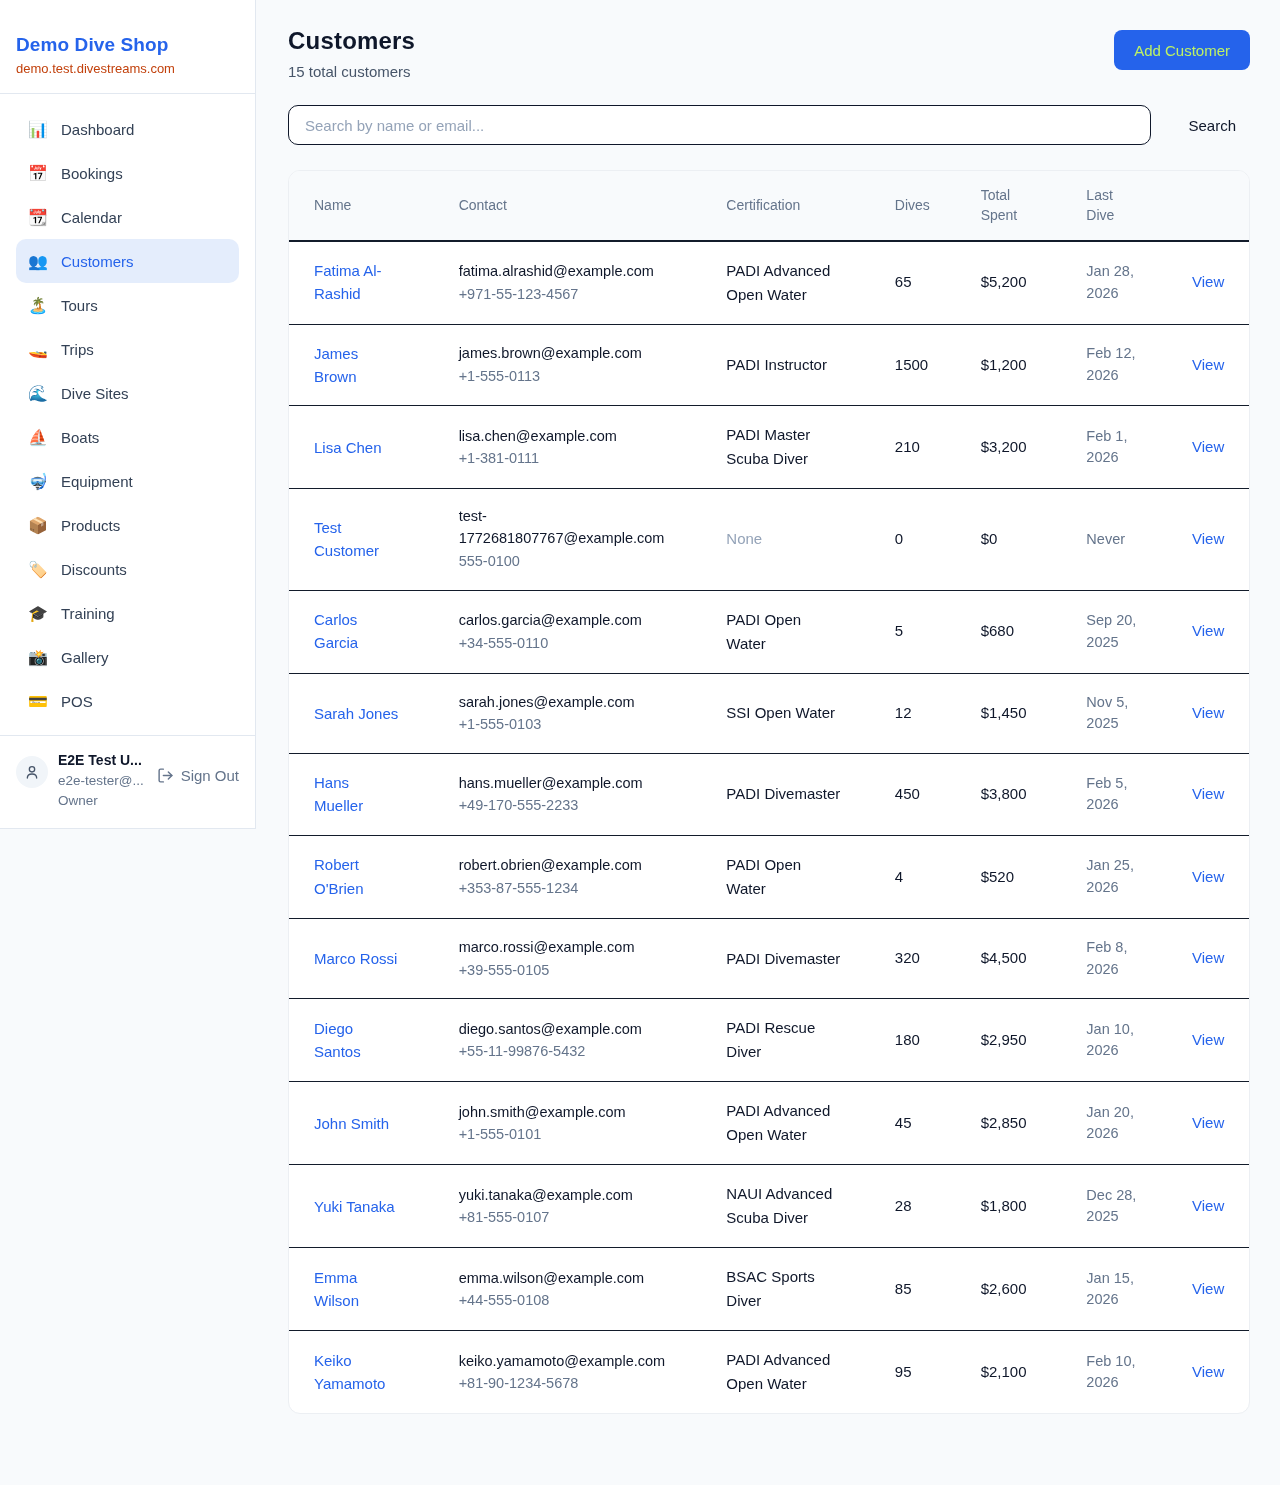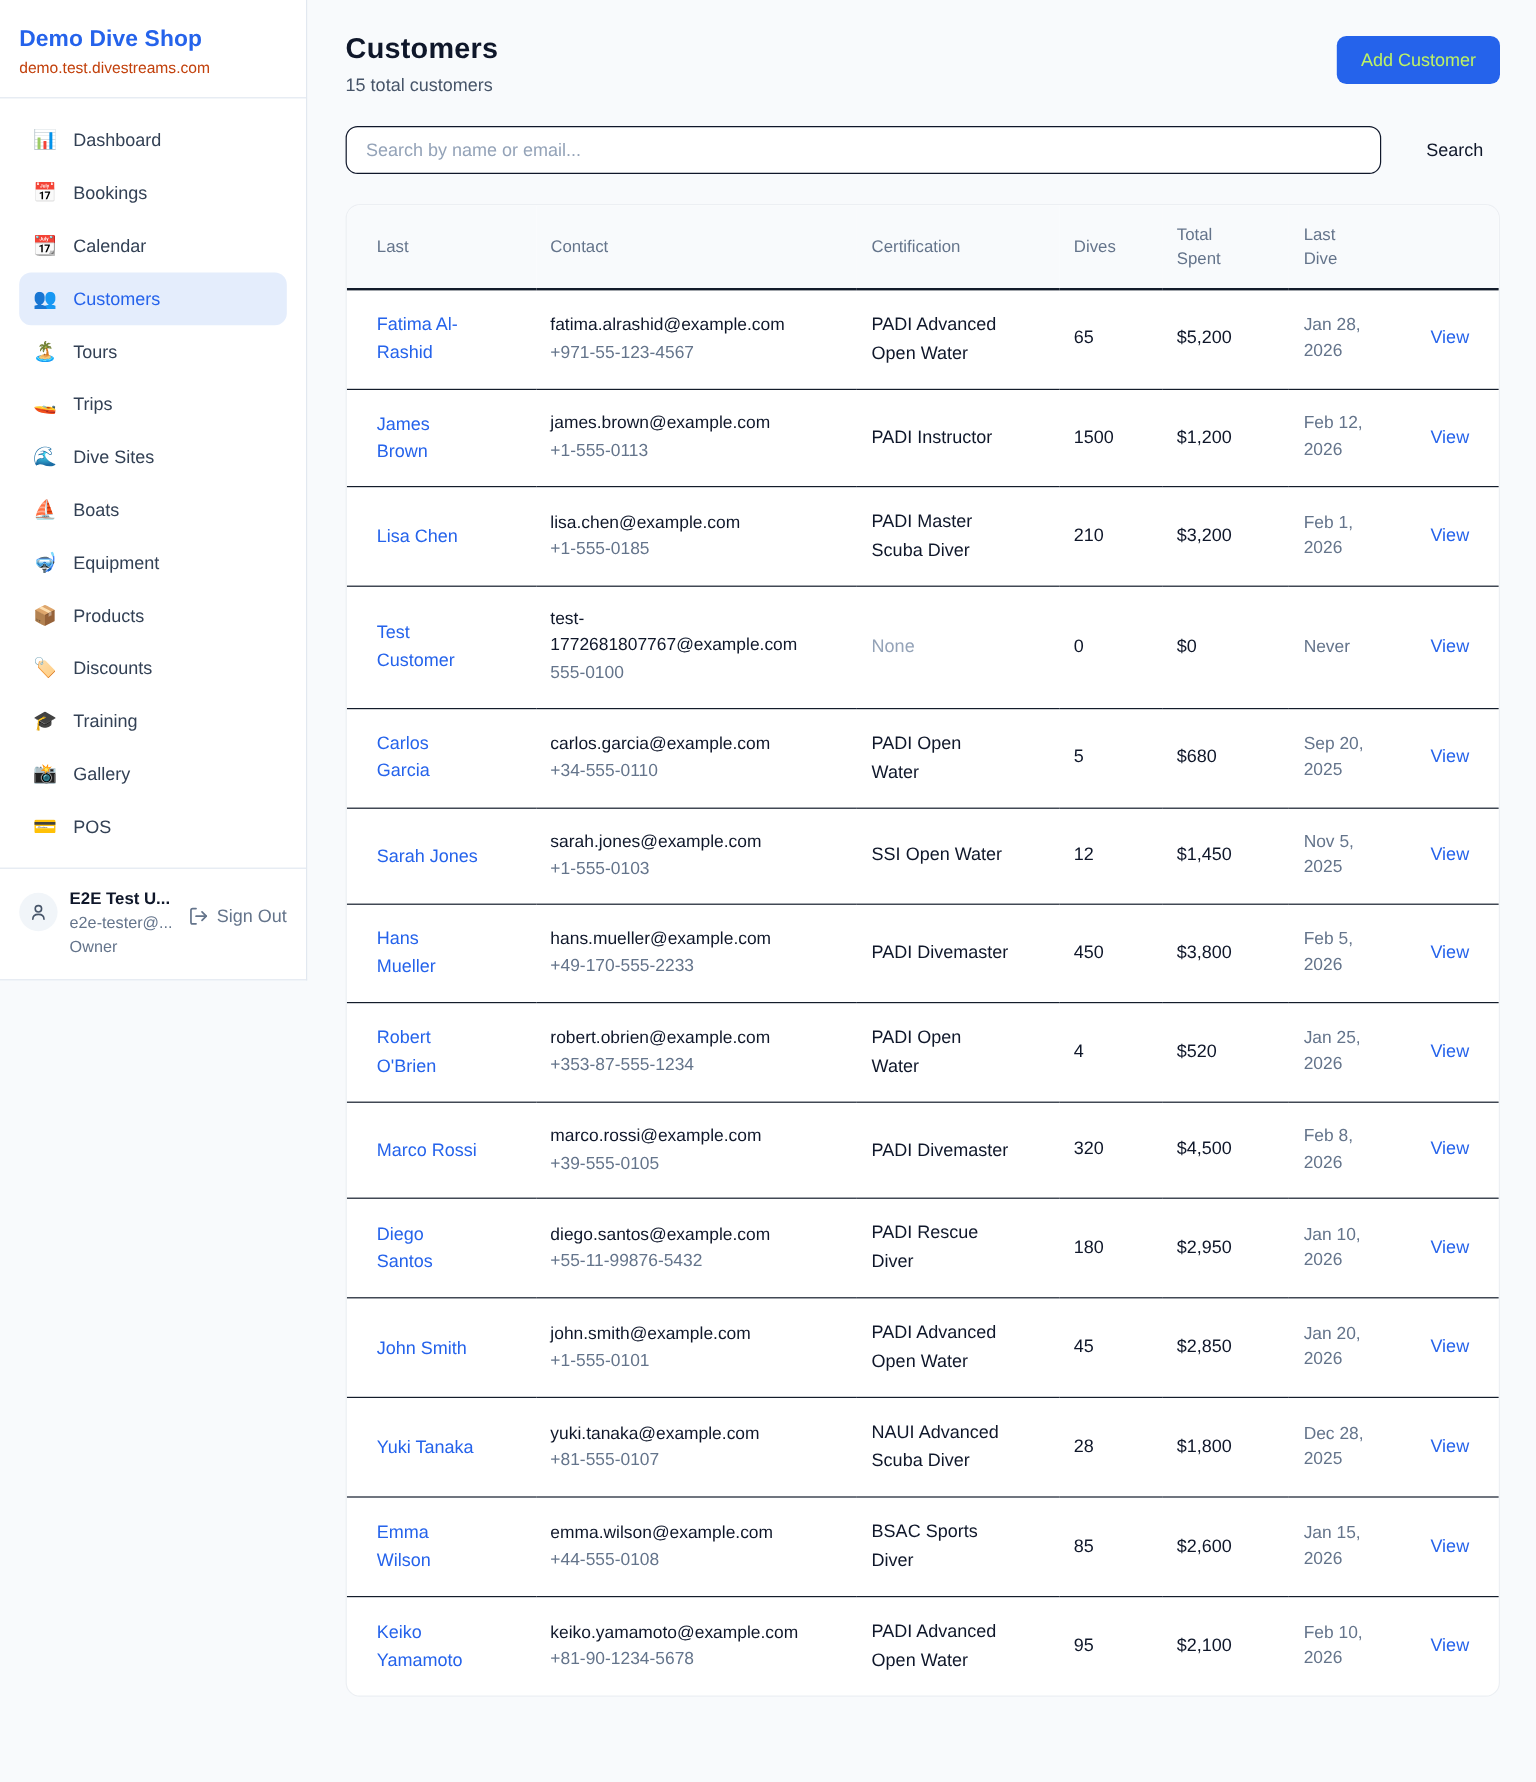--- a/index.html
+++ b/index.html
@@ -12,21 +12,21 @@
   }
   .app { display: flex; align-items: flex-start; width: 1280px; }
 
   
   .sidebar {
     width: 256px; flex-shrink: 0;
     background: #ffffff;
     border-right: 1px solid #e2e8f0;
     border-bottom: 1px solid #e2e8f0;
   }
-  .sb-header { padding: 22px 16px 17px 16px; border-bottom: 1px solid #e2e8f0; }
+  .sb-header { padding: 34px 16px 17px 16px; border-bottom: 1px solid #e2e8f0; }
   .sb-title { color: #2563eb; font-size: 19px; font-weight: 700; letter-spacing: .1px; }
   .sb-sub { color: #c2410c; font-size: 13px; margin-top: 5px; }
   .sb-nav { padding: 13px 16px 12px 16px; display: flex; flex-direction: column; }
   .nav-item {
     display: flex; align-items: center; gap: 13px;
     height: 44px; padding: 0 12px; border-radius: 10px;
     color: #334155; font-size: 15px; text-decoration: none; cursor: pointer;
   }
   .nav-item.active { background: #e4edfc; color: #2563eb; font-weight: 500; }
   .nav-icon { width: 20px; font-size: 16px; text-align: center; flex-shrink: 0; }
@@ -239,21 +239,21 @@
             <col style="width:268px">
             <col style="width:169px">
           <col style="width:86px">
             <col style="width:106px">
             <col style="width:106px">
             <col style="width:69px">
         </colgroup>
         <thead>
           <tr>
 
-              <th><span class="hdr">Last</span></th>
+              <th><span class="hdr">Name</span></th>
 
               <th><span class="hdr">Contact</span></th>
 
               <th><span class="hdr">Certification</span></th>
 
               <th><span class="hdr">Dives</span></th>
 
               <th><span class="hdr">Total Spent</span></th>
 
               <th><span class="hdr">Last Dive</span></th>
@@ -305,21 +305,21 @@
                 <a class="view-link">View</a>
               </td>
             </tr>
 
             <tr>
               <td class="name-cell">
                 <a class="name-link">Lisa Chen</a>
               </td>
               <td>
                 <div><span class="email">lisa.chen@example.com</span></div>
-                <div class="phone">+1-555-0185</div>
+                <div class="phone">+1-381-0111</div>
               </td>
               <td class="cert">
                 <span class="cert-text">PADI Master Scuba Diver</span>
               </td>
               <td class="num">210</td>
               <td class="num">$3,200</td>
               <td class="date">
                 <span class="date-text">Feb 1, 2026</span>
               </td>
               <td>

